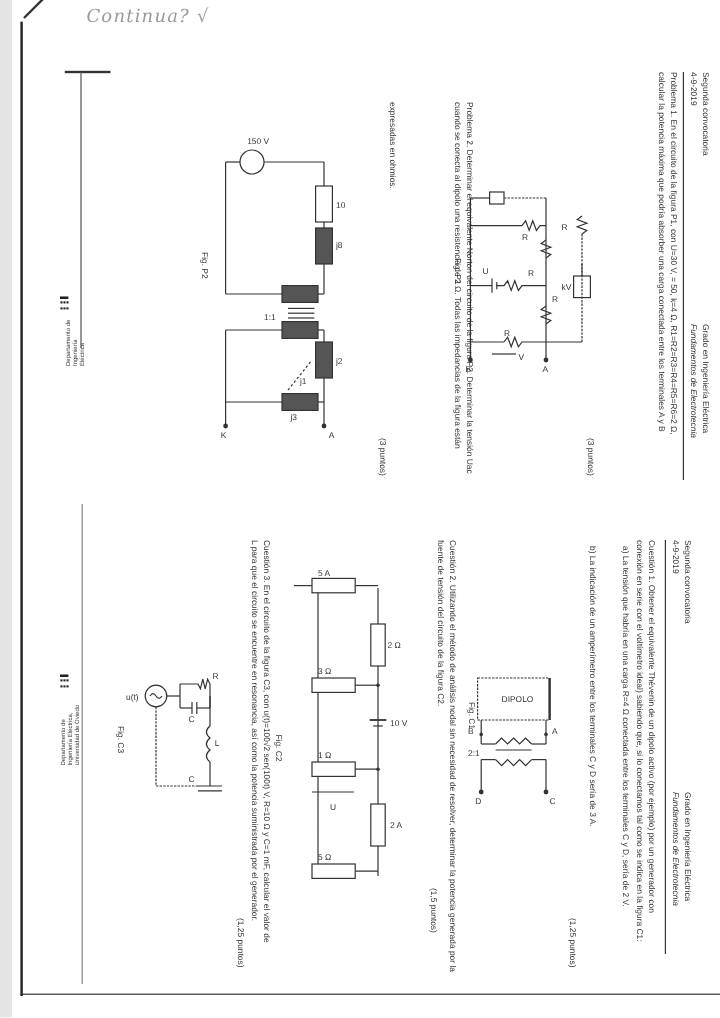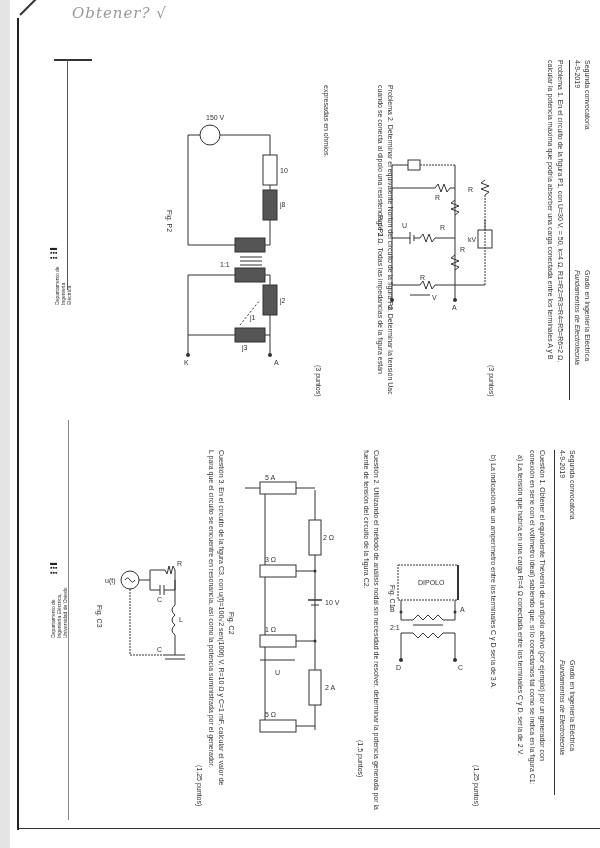--- a/index.html
+++ b/index.html
@@ -25,21 +25,21 @@
   .lbl { font-family:"Liberation Sans", sans-serif; font-size:7px; fill:#333; }
 </style>
 </head>
 <body>
 
 <div>
   <div class="scan-edge"></div>
   <div class="left-rule"></div>
   <div class="bottom-rule"></div>
   <div class="slash"></div>
-  <div class="handwritten">Obtener? √</div>
+  <div class="handwritten">Continua? √</div>
   <div class="tmark-h"></div>
   <div class="tmark-v"></div>
   <div class="mid-rule"></div>
 
   <div>
     <div class="vtext" style="left:583px; top:60px;">Segunda convocatoria</div>
     <div class="vtext" style="left:573px; top:60px;">4-9-2019</div>
     <div class="hdr-rule" style="left:569px; top:60px; height:340px;"></div>
     <div class="vtext" style="left:583px; top:270px;">Grado en Ingeniería Eléctrica</div>
     <div class="vtext italic" style="left:573px; top:270px;">Fundamentos de Electrotecnia</div>

